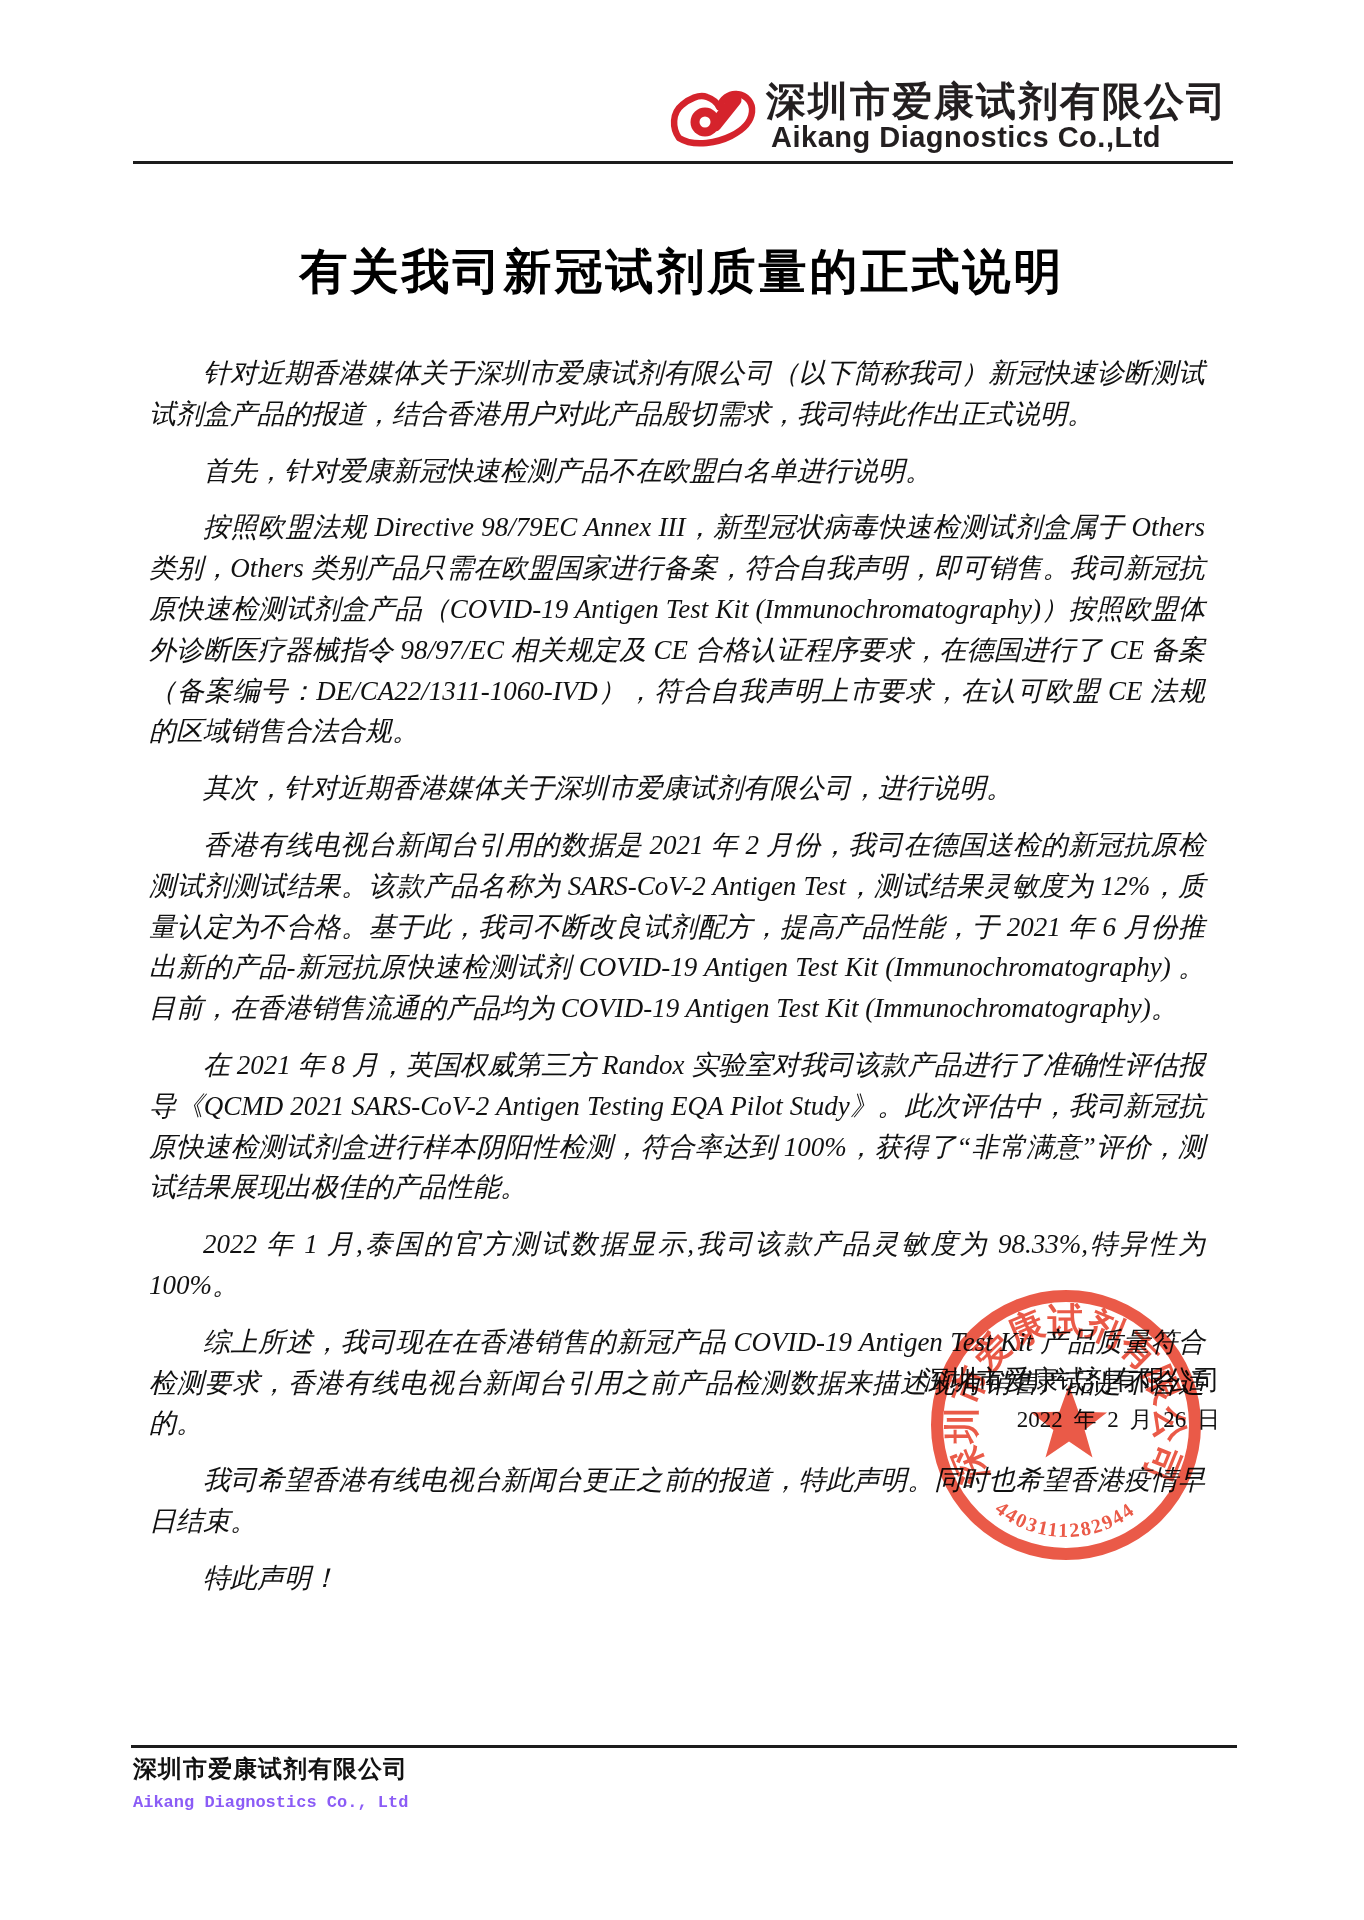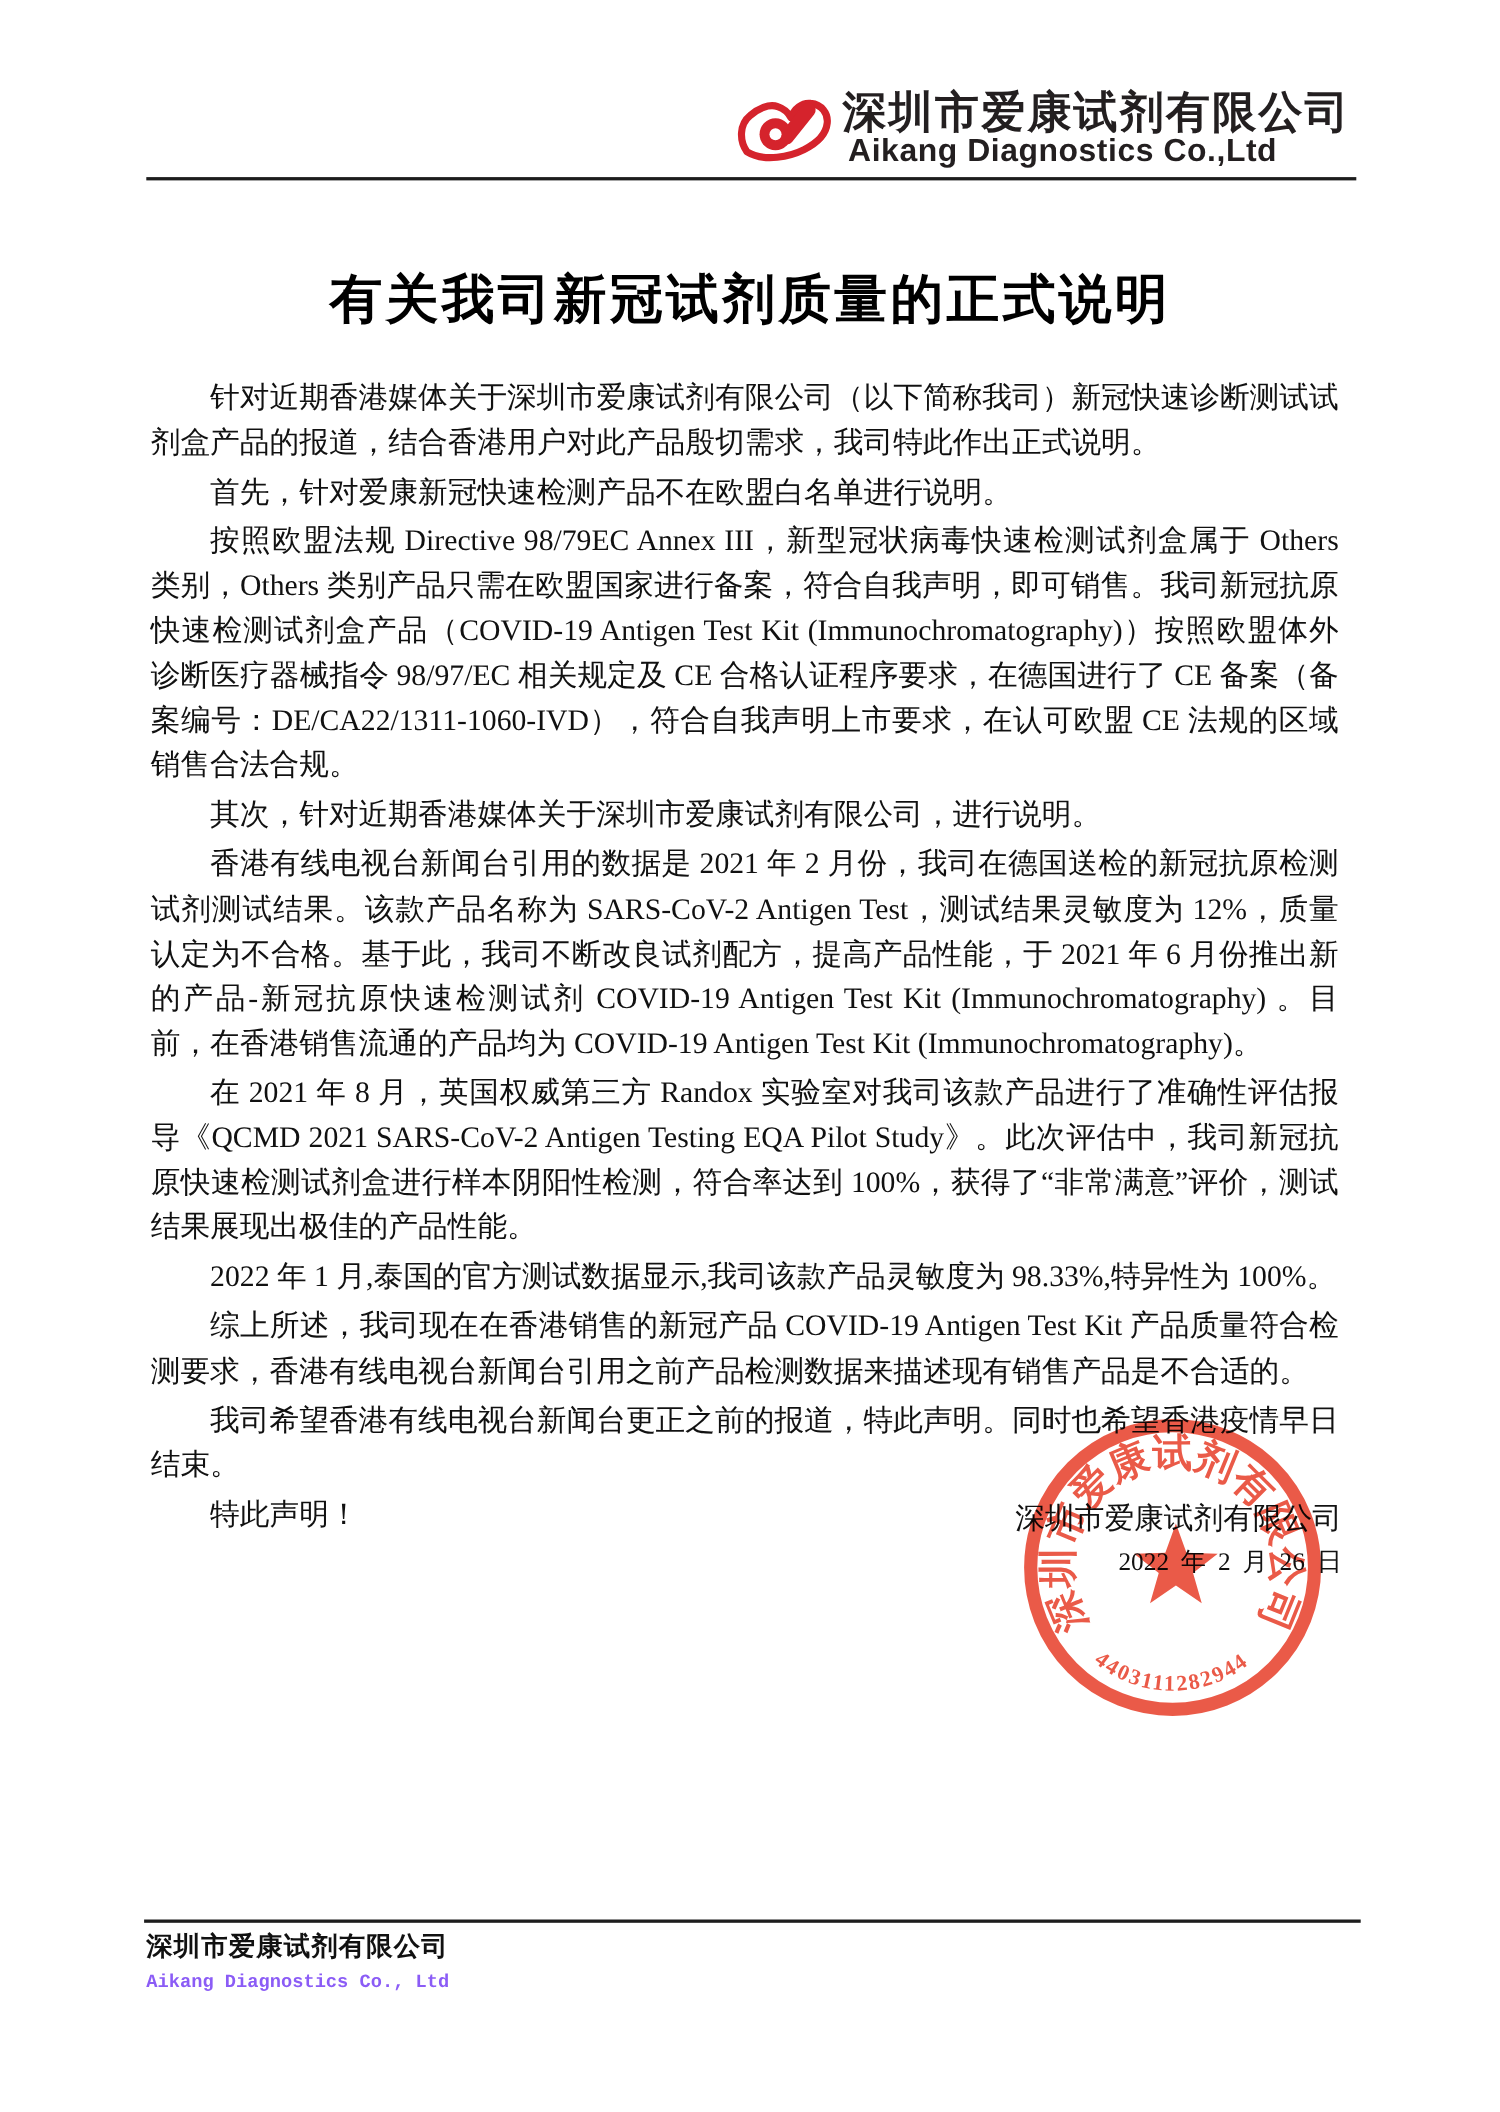--- a/index.html
+++ b/index.html
@@ -28,21 +28,21 @@
   
   .doc-title{
     position:absolute;left:0;top:240px;width:1364px;
     text-align:center;font-size:48px;font-weight:bold;letter-spacing:3px;color:#000;
   }
   
   .body-text{
     position:absolute;left:133px;top:337px;width:1088px;
     font-size:27px;line-height:40.8px;text-align:justify;color:#111;
   }
-  .body-text p{margin:4px;text-indent:54px;}
+  .body-text p{margin:16px;text-indent:54px;font-style:italic;}
   
   .sig-company{
     position:absolute;right:144px;top:1362px;
     font-size:27px;color:#111;white-space:nowrap;
   }
   .sig-date{
     position:absolute;right:144px;top:1404px;
     font-size:23px;color:#111;white-space:nowrap;word-spacing:5px;
   }
   

